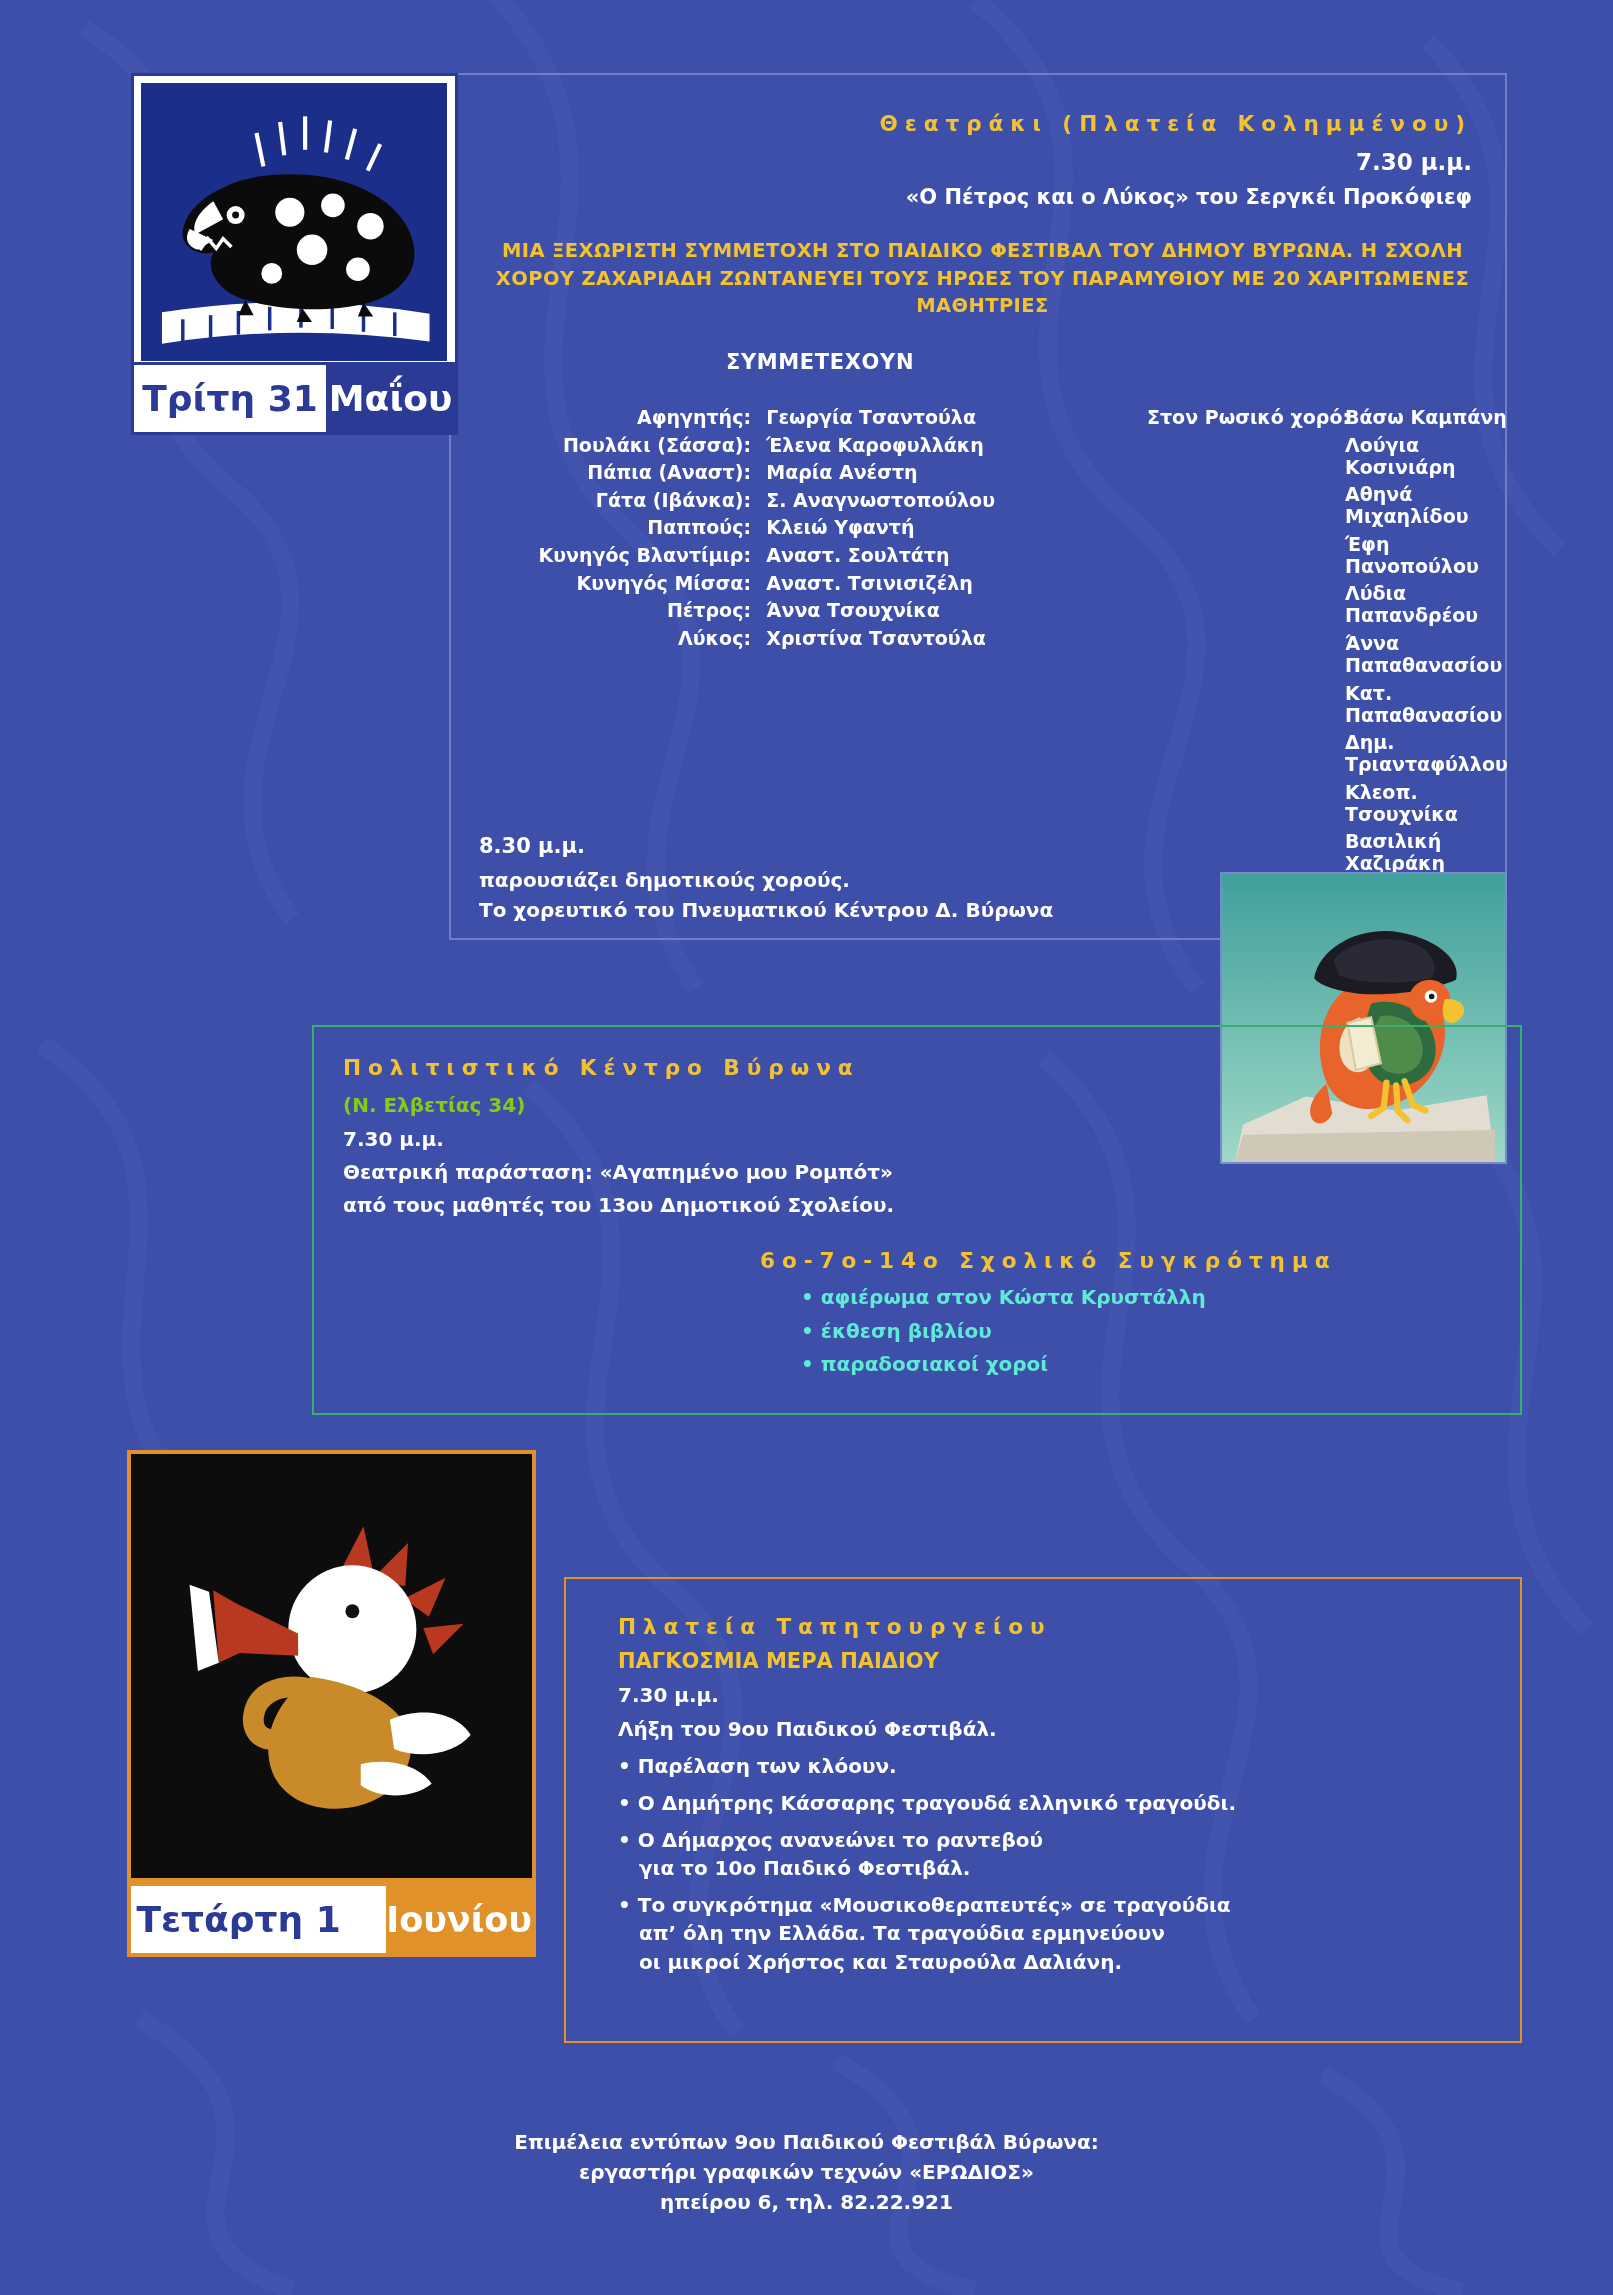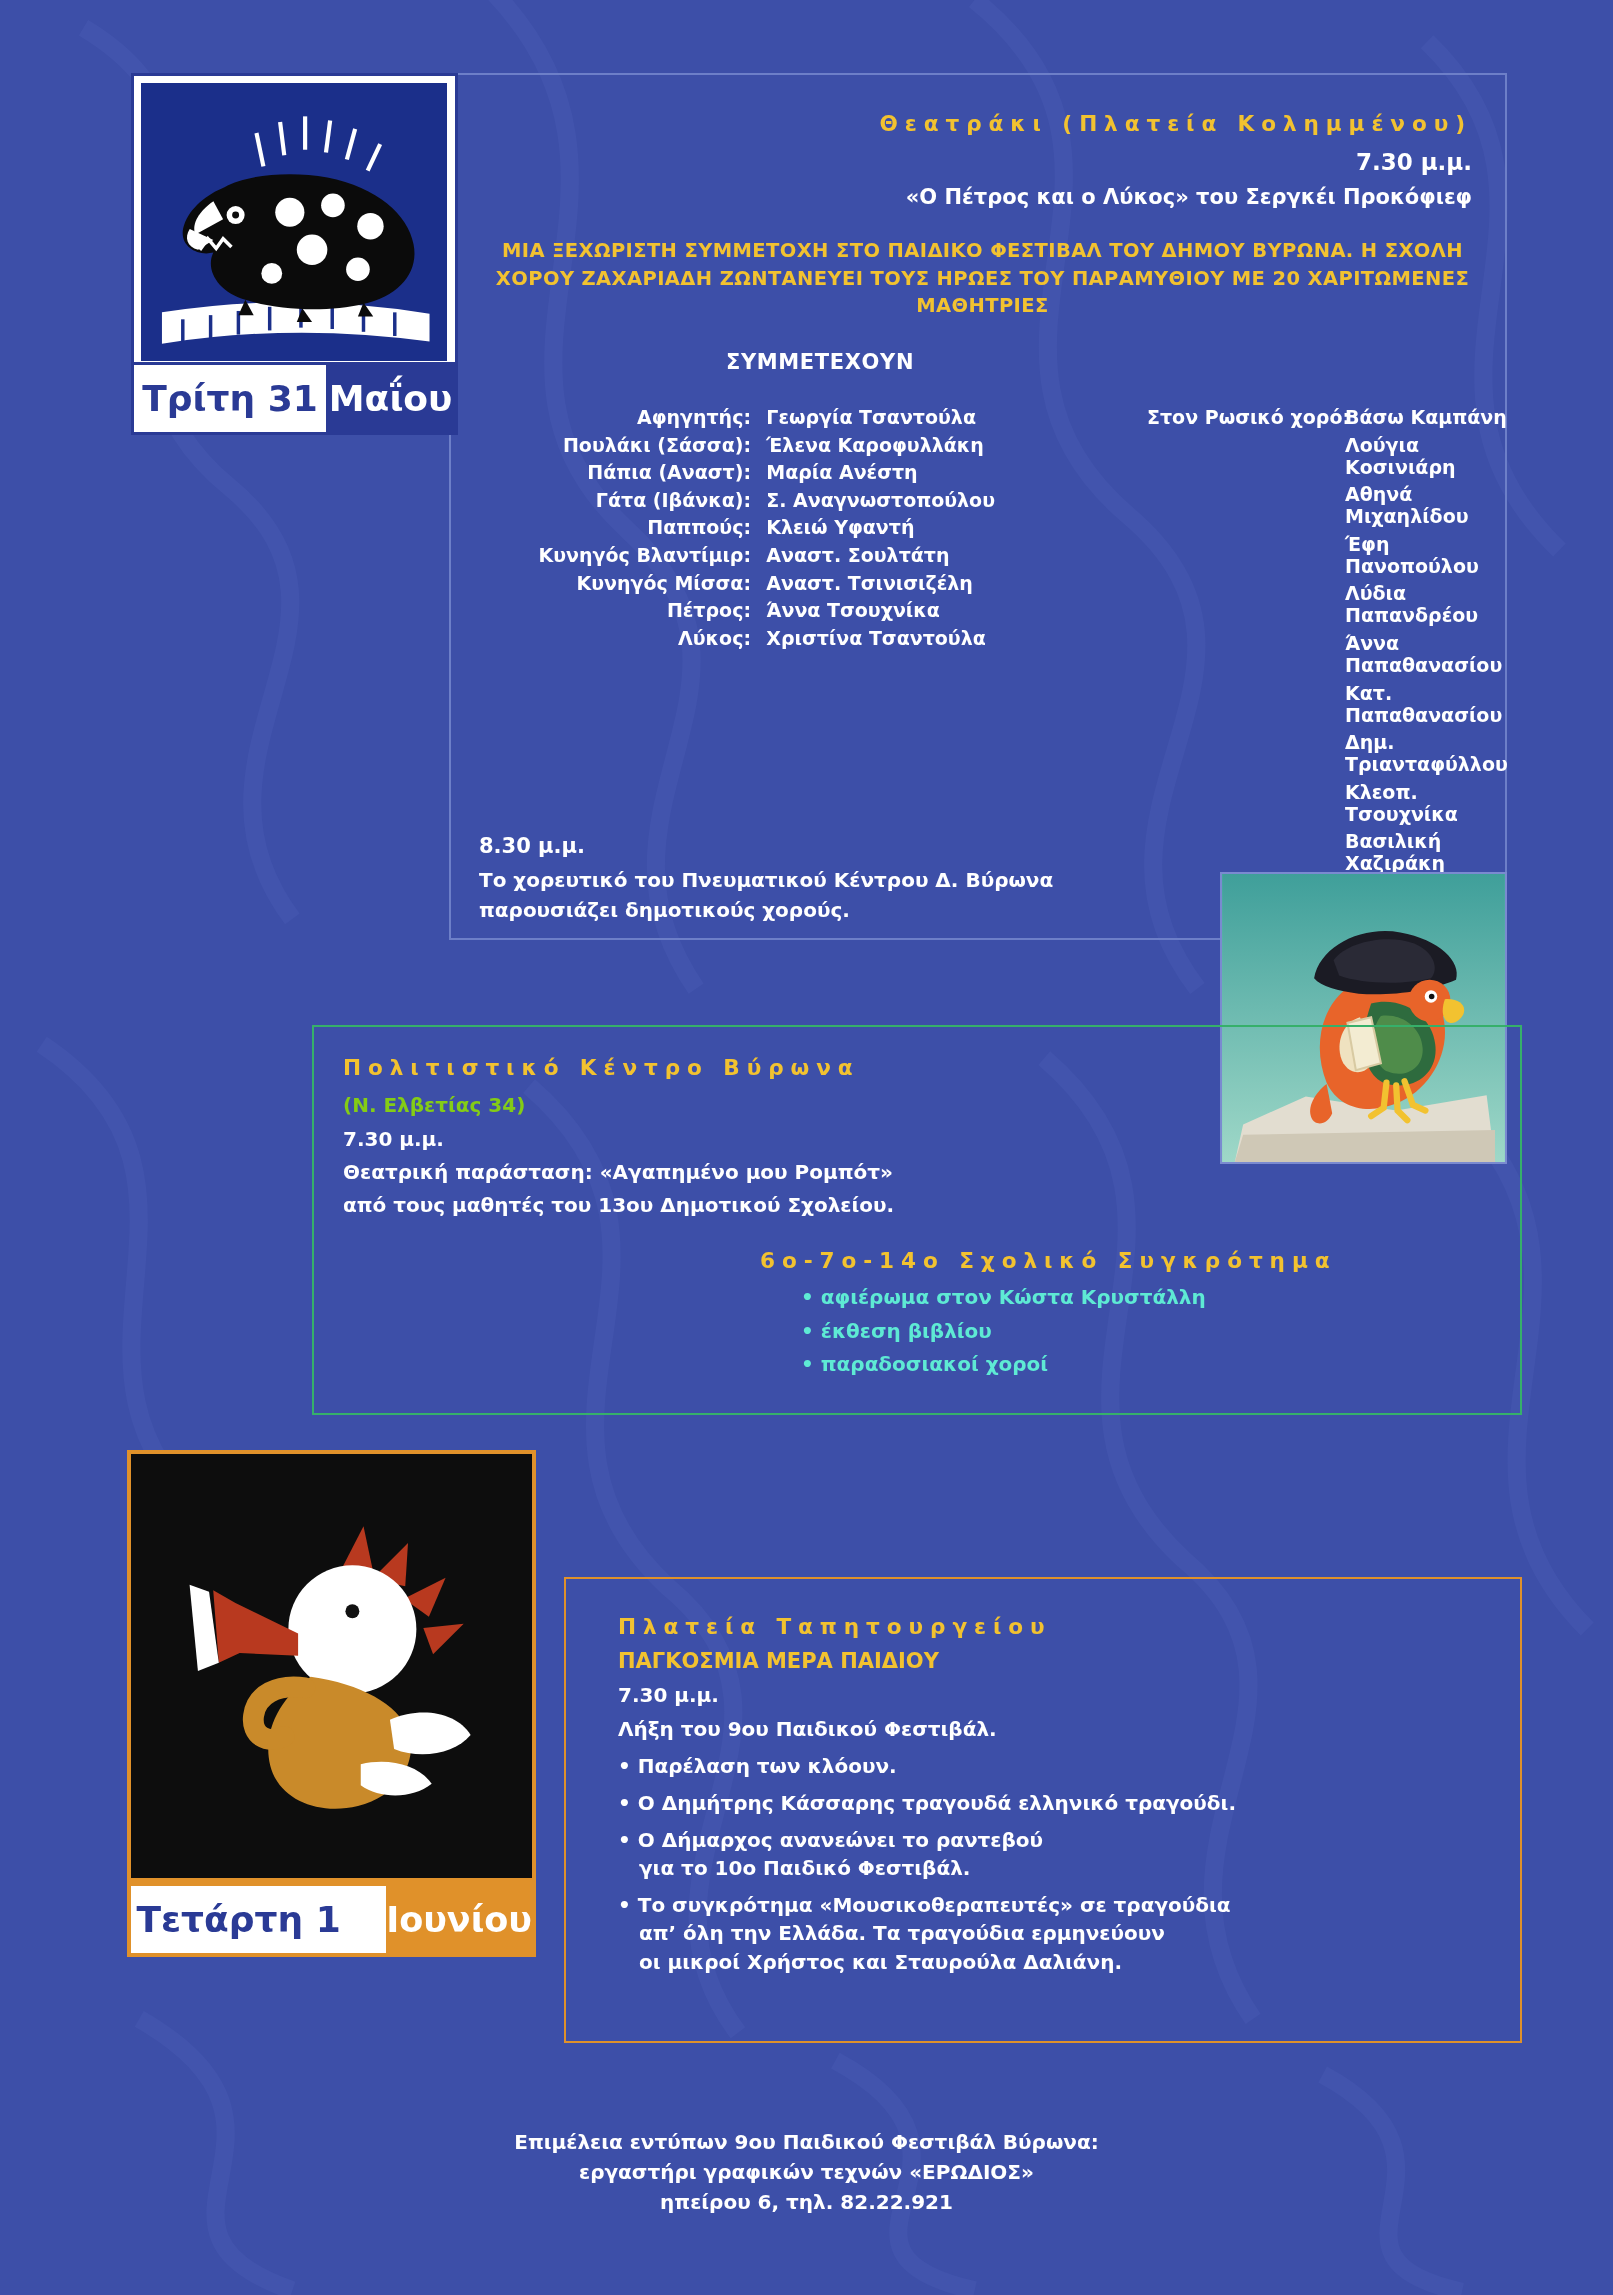--- a/index.html
+++ b/index.html
@@ -228,22 +228,22 @@
         <li>Άννα Παπαθανασίου</li>
         <li>Κατ. Παπαθανασίου</li>
         <li>Δημ. Τριανταφύλλου</li>
         <li>Κλεοπ. Τσουχνίκα</li>
         <li>Βασιλική Χαζιράκη</li>
       </ul>
     </div>
 
     <div class="time-2">8.30 μ.μ.</div>
     <div class="note-2">
+      <div>παρουσιάζει δημοτικούς χορούς.</div>
       <div>Το χορευτικό του Πνευματικού Κέντρου Δ. Βύρωνα</div>
-      <div>παρουσιάζει δημοτικούς χορούς.</div>
     </div>
   </div>
 
   <div id="wolf-card">
     <div id="wolf-art">
       <svg width="306" height="278" viewBox="0 0 440 400">
         <rect width="440" height="400" fill="#1b2f8a"></rect>
 
         <path d="M30,330 Q220,300 415,332 L415,372 Q220,345 30,375 Z" fill="#ffffff"></path>
         <g stroke="#1b2f8a" stroke-width="5">

